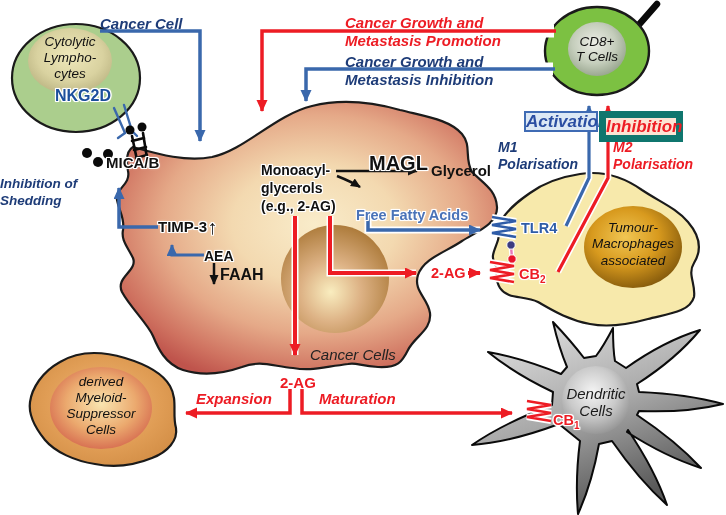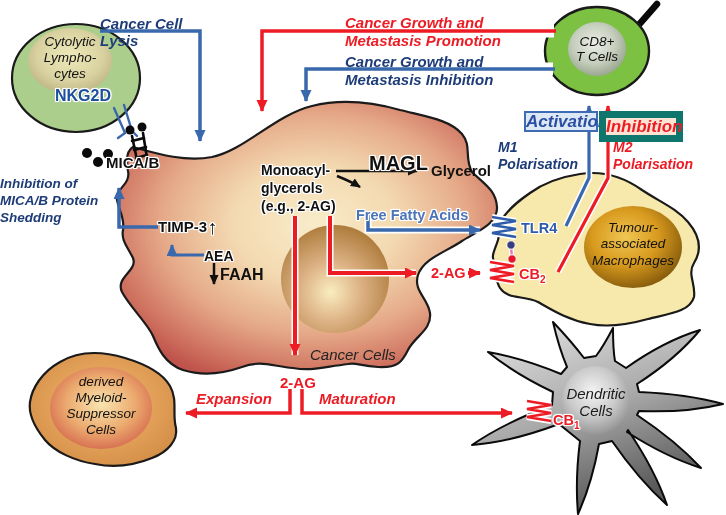--- a/index.html
+++ b/index.html
@@ -226,21 +226,20 @@
     <circle cx="130" cy="130" r="4.5" fill="#0a0a0a"></circle>
     <circle cx="142" cy="127" r="4.5" fill="#0a0a0a"></circle>
     <circle cx="87" cy="153" r="5" fill="#0a0a0a"></circle>
     <circle cx="98" cy="162" r="5" fill="#0a0a0a"></circle>
     <circle cx="108" cy="154" r="5" fill="#0a0a0a"></circle>
   </g>
 </svg>
 
 <div class="lbl b i blue rt" style="left:100px;top:15px;width:98px;font-size:15px;line-height:17px;">
   <div>Cancer Cell</div>
-  <div>Lysis</div>
 </div>
 
 <div class="lbl b i red" style="left:345px;top:14px;font-size:15px;line-height:17.5px;">
   <div>Cancer Growth and</div>
   <div>Metastasis Promotion</div>
 </div>
 
 <div class="lbl b i blue" style="left:345px;top:53px;font-size:15px;line-height:18px;">
   <div>Cancer Growth and</div>
   <div>Metastasis Inhibition</div>
@@ -256,21 +255,20 @@
 
 <div class="lbl i ctr" style="left:560px;top:35px;width:74px;font-size:13.5px;line-height:14.5px;">
   <div>CD8+</div>
   <div>T Cells</div>
 </div>
 
 <div class="lbl b halo" style="left:106px;top:154px;font-size:15px;">MICA/B</div>
 
 <div class="lbl b i blue rt" style="left:0px;top:175px;width:112px;font-size:13.5px;line-height:17px;">
   <div>Inhibition of</div>
-  <div>MICA/B Protein</div>
   <div>Shedding</div>
 </div>
 
 <div class="lbl b halo" style="left:261px;top:161px;font-size:14px;line-height:18px;">
   <div>Monoacyl-</div>
   <div>glycerols</div>
   <div>(e.g., 2-AG)</div>
 </div>
 
 <div class="lbl b halo" style="left:369px;top:152px;font-size:20px;">MAGL</div>
@@ -290,22 +288,22 @@
 <div class="lbl b red halo" style="left:431px;top:265px;font-size:14.5px;">2-AG</div>
 
 <div class="lbl b steel halo" style="left:521px;top:220px;font-size:14.5px;">TLR4</div>
 
 <div class="lbl b red halo" style="left:519px;top:266px;font-size:14.5px;">
   <span>CB</span><sub>2</sub>
 </div>
 
 <div class="lbl i ctr" style="left:581px;top:220px;width:104px;font-size:13.5px;line-height:16.3px;">
   <div>Tumour-</div>
+  <div>Macrophages</div>
   <div>associated</div>
-  <div>Macrophages</div>
 </div>
 
 <div class="procbox" style="left:524px;top:111px;width:70px;background:#dce8f5;border:2px solid #3f6bb4;color:#2b4ea2;">Activation</div>
 <div class="procbox" style="left:599px;top:111px;width:70px;background:#fce4d4;border:7px solid #0f766e;color:#ed1c24;">Inhibition</div>
 
 <div class="lbl b i blue rt" style="left:498px;top:139px;width:88px;font-size:14px;line-height:17px;">
   <div>M1</div>
   <div>Polarisation</div>
 </div>
 <div class="lbl b i red" style="left:613px;top:139px;font-size:14px;line-height:17px;">

